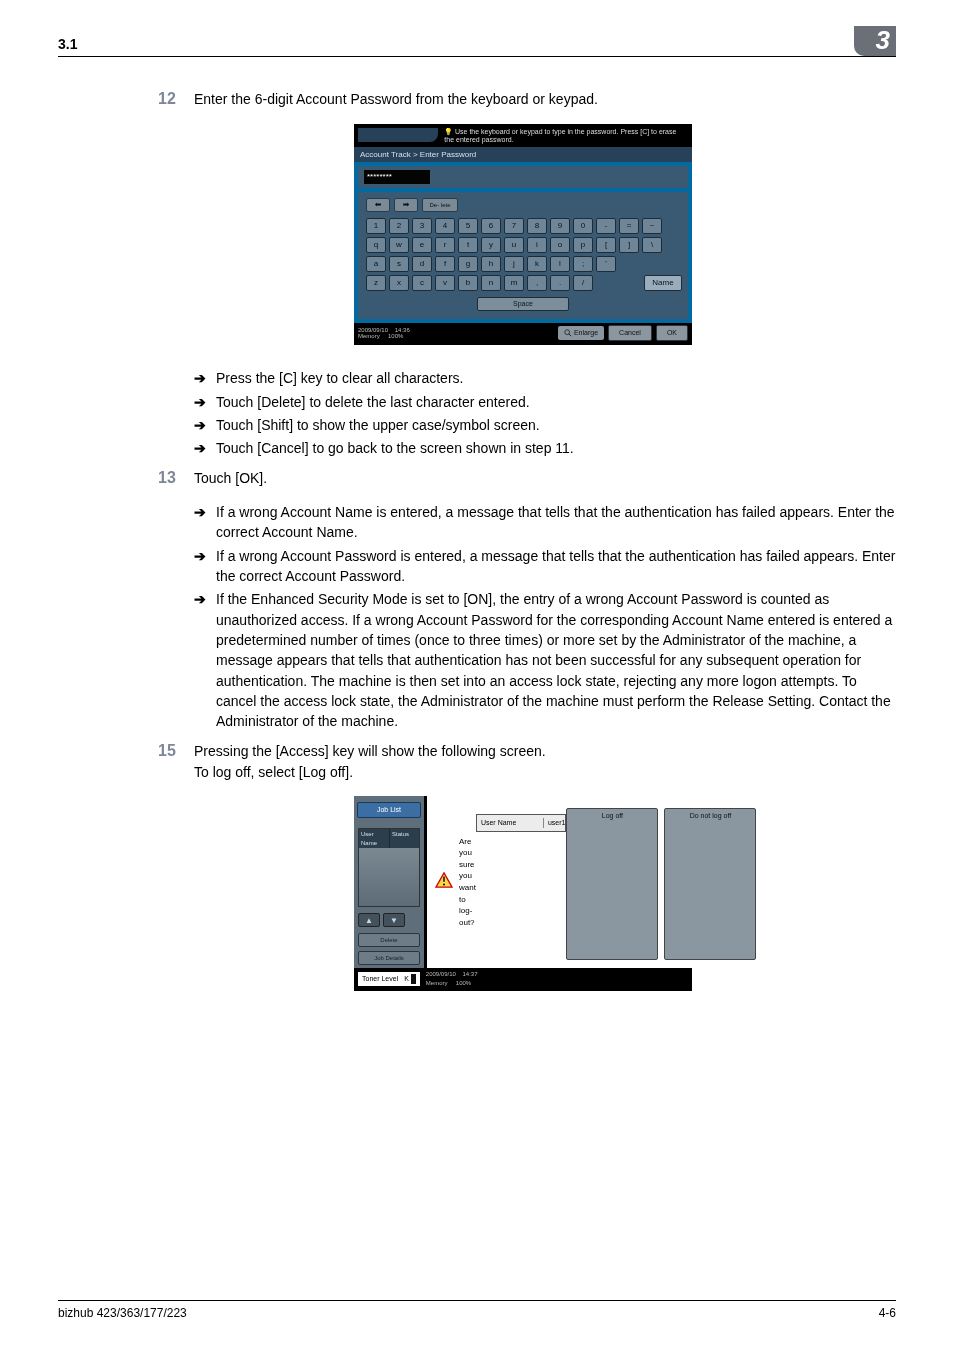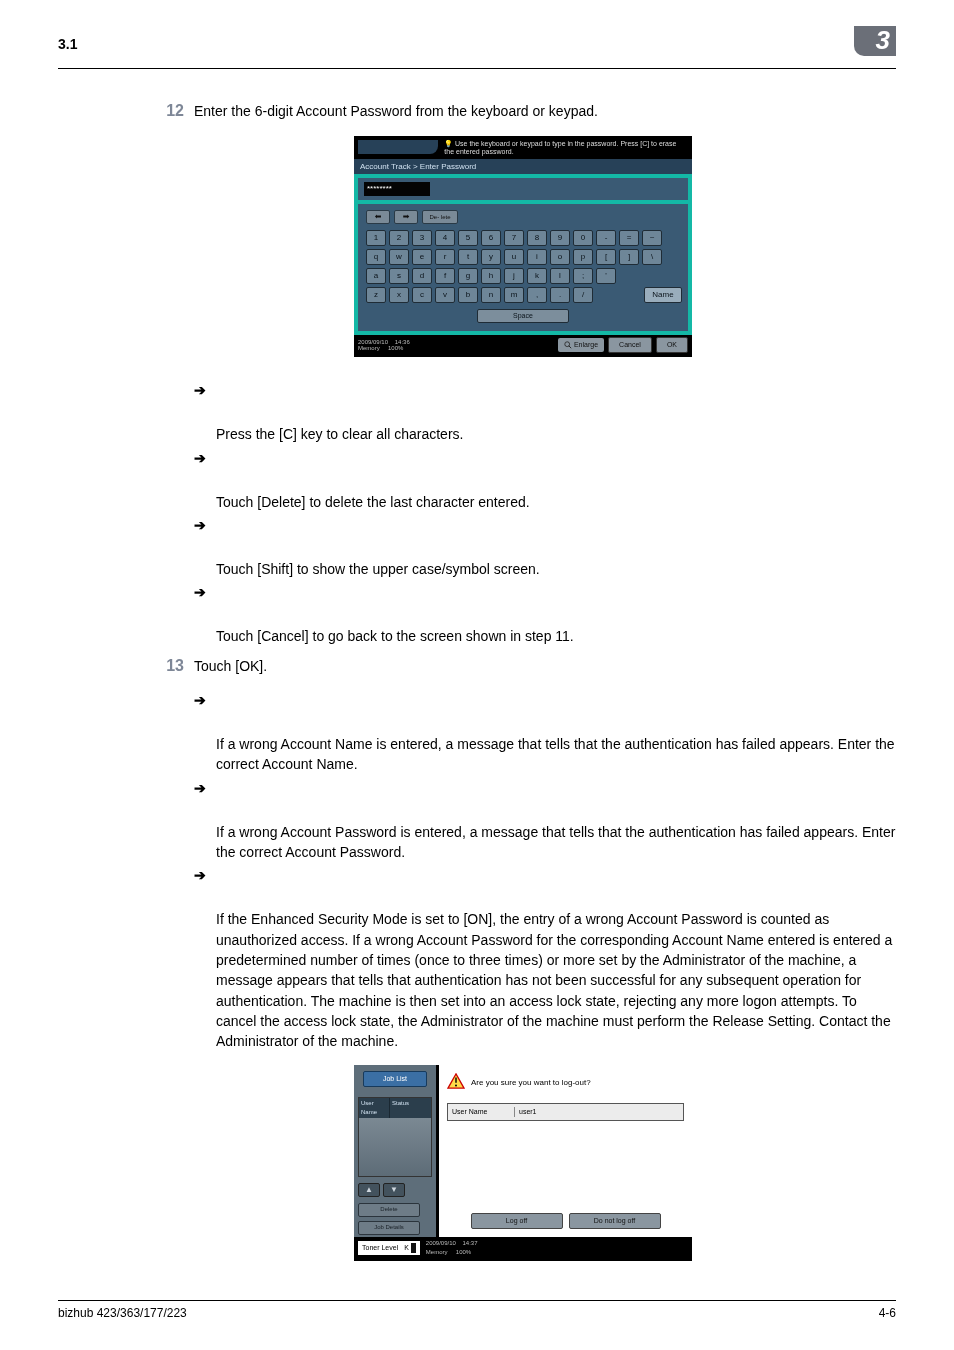--- a/index.html
+++ b/index.html
@@ -15,21 +15,21 @@
     width: 954px;
     min-height: 1350px;
     margin: 0 auto;
     position: relative;
     box-sizing: border-box;
     padding: 34px 58px 28px 58px;
   }
   .header-row {
     display: flex;
     border-bottom: 1px solid #000;
-    padding-bottom: 14px;
+    padding-bottom: 2px;
   }
   .sec-num {
     font-weight: bold;
     font-size: 14px;
     width: 80px;
   }
   .sec-title {
     font-weight: bold;
     font-size: 14px;
     flex: 1;
@@ -54,21 +54,21 @@
   .content {
     padding: 22px 0 0 92px;
   }
   .step {
     display: flex;
     margin: 10px 0 4px 0;
   }
   .step-num {
     width: 44px;
     flex: 0 0 44px;
-    text-align: right;
+    text-align: center;
     color: #7e8797;
     font-weight: bold;
     font-size: 16px;
     padding-right: 10px;
     box-sizing: border-box;
     line-height: 1.3;
   }
   .step-body {
     flex: 1;
   }
@@ -78,30 +78,29 @@
   .arrow-list .item {
     display: flex;
     margin: 3px 0;
   }
   .arrow-list .arw {
     flex: 0 0 22px;
     font-weight: bold;
   }
   .arrow-list .txt {
     flex: 1;
-    margin-top: 44px;
   }
   .figure {
     margin: 14px auto 14px auto;
   }
 
   
   .fig1 {
     width: 338px;
-    background: #14b8a6;
+    background: #0369a1;
     color: #fff;
     font-size: 7px;
   }
   .fig1 .top {
     background: #000;
     display: flex;
     padding: 4px 4px 2px 4px;
   }
   .fig1 .top-left {
     width: 100px;
@@ -312,21 +311,20 @@
     font-size: 6px;
     color: #1a2128;
   }
   .fig2 .main {
     flex: 1;
     background: #fff;
     color: #000;
     border-left: 3px solid #000;
     padding: 8px 8px 8px 8px;
     display: flex;
-    flex-direction: column;
   }
   .fig2 .warn-row {
     display: flex;
     align-items: center;
     gap: 6px;
     font-size: 8px;
   }
   .fig2 .trig svg { width: 18px; height: 16px; }
   .fig2 .unbox {
     margin-top: 10px;
@@ -540,20 +538,27 @@
       <div class="item">
           <span class="arw">➔</span>
           <span class="txt">If a wrong Account Password is entered, a message that tells that the authentication has failed appears. Enter the correct Account Password.</span>
         </div>
       <div class="item">
           <span class="arw">➔</span>
           <span class="txt">If the Enhanced Security Mode is set to [ON], the entry of a wrong Account Password is counted as unauthorized access. If a wrong Account Password for the corresponding Account Name entered is entered a predetermined number of times (once to three times) or more set by the Administrator of the machine, a message appears that tells that authentication has not been successful for any subsequent operation for authentication. The machine is then set into an access lock state, rejecting any more logon attempts. To cancel the access lock state, the Administrator of the machine must perform the Release Setting. Contact the Administrator of the machine.</span>
         </div>
     </div>
 
+    <div class="step">
+      <div class="step-num">15</div>
+      <div class="step-body">
+        <span>Pressing the [Access] key will show the following screen.</span><br>
+        <span>To log off, select [Log off].</span>
+      </div>
+    </div>
 
     <div class="figure fig2">
       <div class="body">
         <div class="side">
           <div class="job">Job List</div>
           <div class="tbl">
             <div class="thead">
               <div class="c1">User
 Name</div>
               <div class="c2">Status</div>

